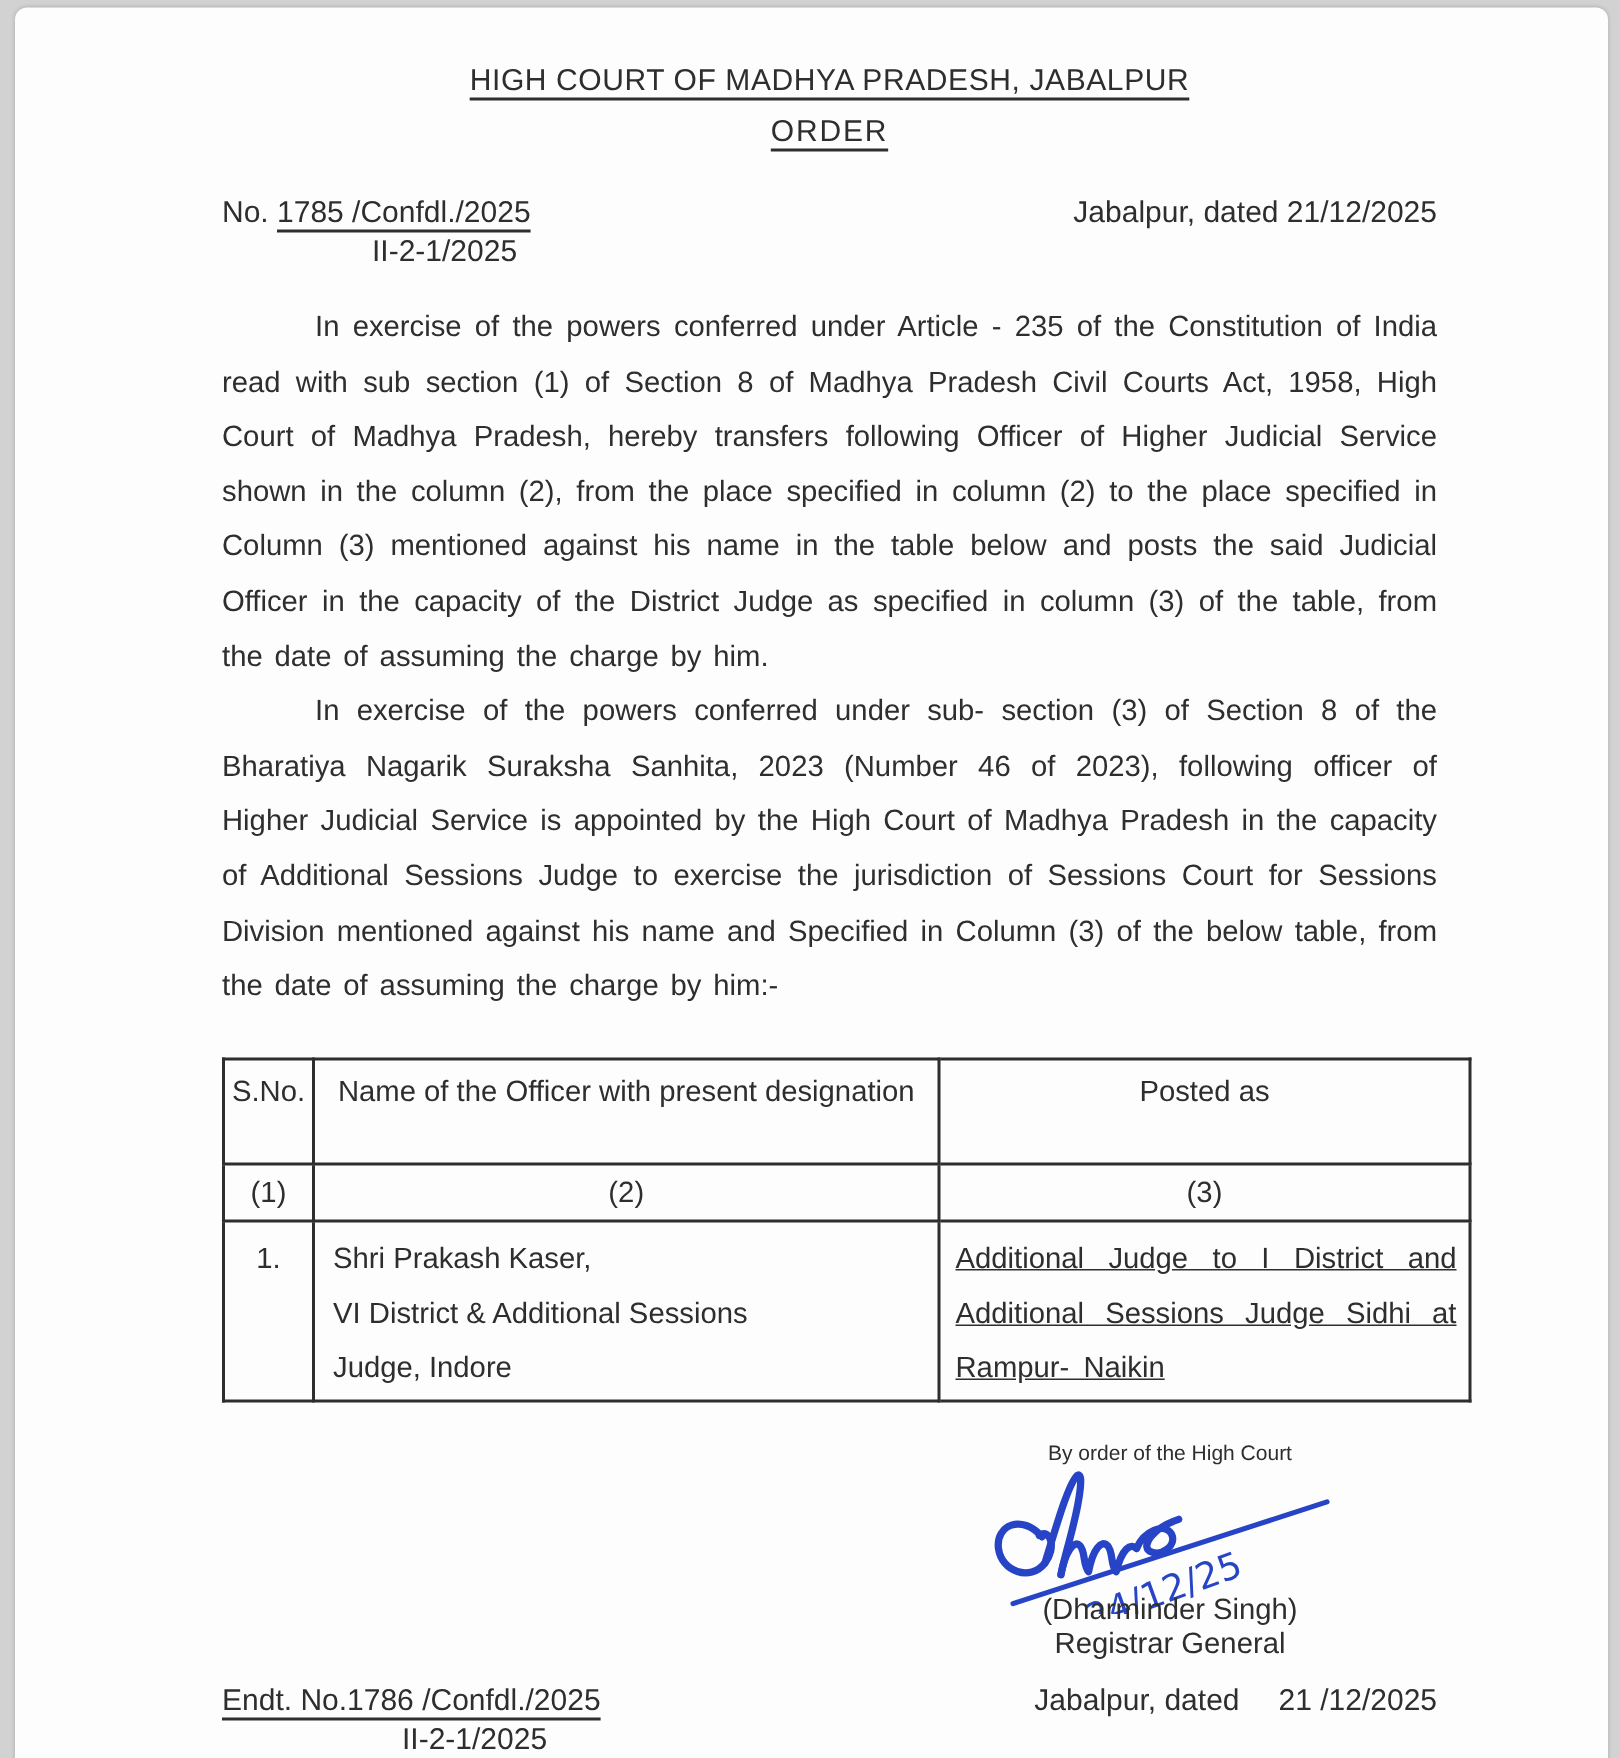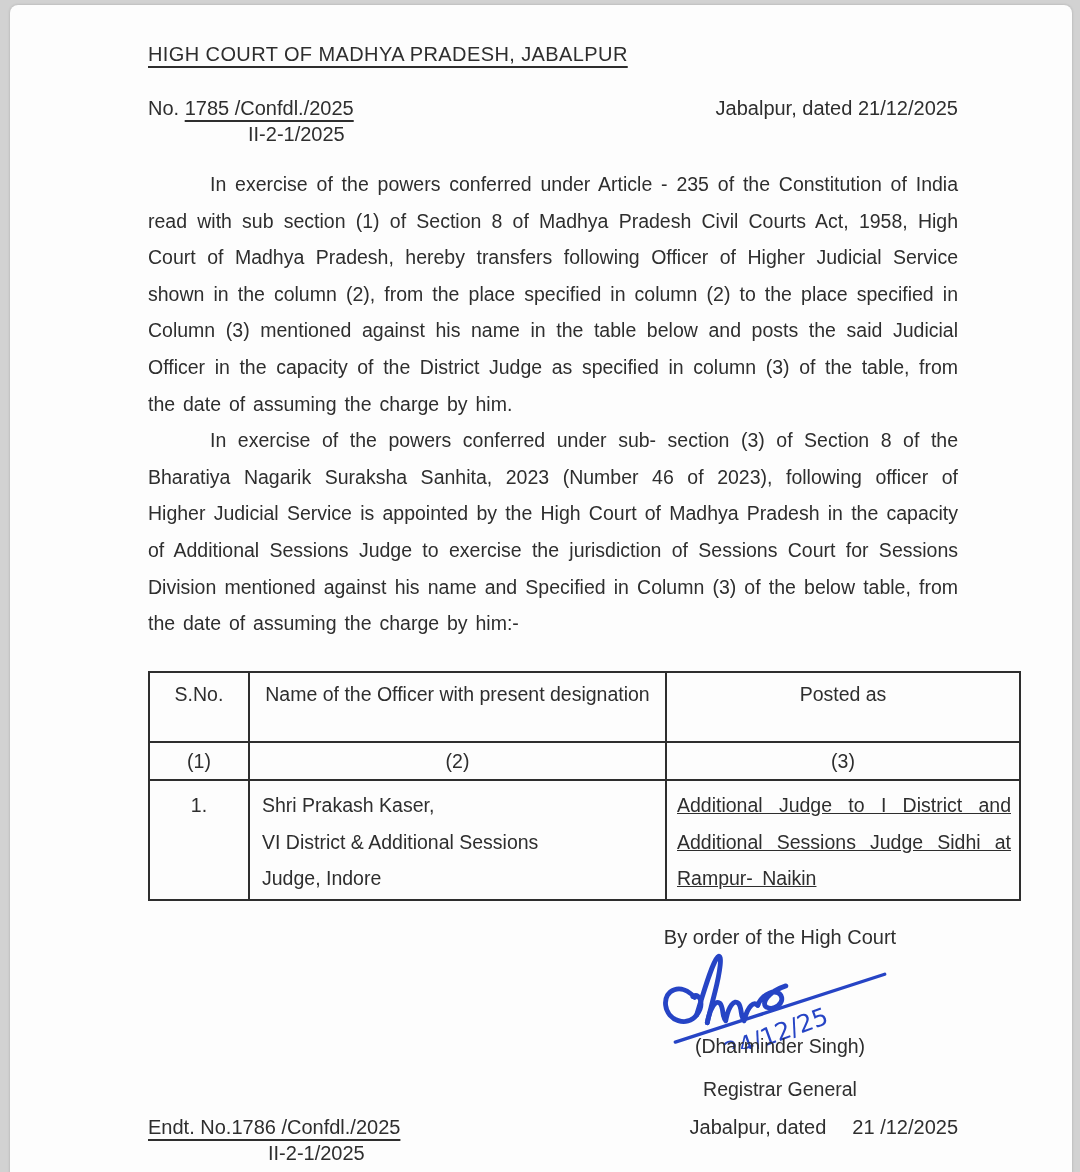--- a/index.html
+++ b/index.html
@@ -16,20 +16,21 @@
     width: 1062px; height: 1180px;
     background: #fdfdfd;
     border-radius: 8px 8px 0 0;
     box-shadow: 0 0 3px rgba(0,0,0,0.18);
   }
   .content {
     padding: 38px 114px 0 138px;
     font-size: 19.5px;
   }
   .doc-title {
+    text-align: center;
     font-size: 20px;
     letter-spacing: 0.4px;
     text-decoration: underline;
     text-underline-offset: 5px;
     text-decoration-thickness: 2px;
   }
   .doc-subtitle {
     text-align: center;
     font-size: 20px;
     letter-spacing: 1.2px;
@@ -67,58 +68,59 @@
     border-collapse: collapse;
     margin-top: 29px;
     width: 820px;
     table-layout: fixed;
   }
   table.order-table td {
     border: 2px solid #2e2e2e;
     vertical-align: top;
     line-height: 36.5px;
   }
-  .col-sno   { width: 100px;  }
+  .col-sno   { width: 60px;  }
   .col-name  { width: 417px; }
   .col-post  { width: 354px; border-radius: 25px; }
   td.th-cell { height: 70px; text-align: center; padding-top: 3px; }
   td.num-cell{ height: 37px; text-align: center; }
   td.data-sno { height: 120px; text-align: center; padding-top: 6px; }
   td.data-name { padding: 6px 10px 0 12px; }
   td.data-post { padding: 6px 8px 0 10px; text-align: justify; word-spacing: 4px; text-decoration: underline; }
   .sig-block {
     width: 316px;
     margin-left: 474px;
     margin-top: 25px;
     text-align: center;
   }
-  .by-order { font-size: 20px; }
+  .by-order { font-size: 14px; }
   .sig-svg { display: block; margin: 0 auto; margin-top: -2px; }
   .sig-name { font-size: 19.5px; margin-top: -14px; }
-  .sig-desig { font-size: 19.5px; margin-top: 20px; }
+  .sig-desig { font-size: 19.5px; margin-top: 0; }
   .endt-row {
     display: flex;
     justify-content: space-between;
     margin-top: 15px;
     font-size: 20px;
   }
   .endt-date-gap { display: inline-block; width: 26px; }
   .endt-sub {
     margin-left: 120px;
     margin-top: 3px;
     font-size: 20px;
   }
 </style>
 </head>
 <body>
 
 <div class="page" data-name="document-page">
   <div class="content" data-name="document-content">
 
     <div class="doc-title" data-name="page-title">HIGH COURT OF MADHYA PRADESH, JABALPUR</div>
+    <div class="doc-subtitle" data-name="order-heading">ORDER</div>
 
     <div class="ref-row" data-name="reference-row">
       <div data-name="reference-number">
         <span data-name="reference-number-prefix">No.</span>
         <span class="uline" data-name="reference-number-value">1785 /Confdl./2025</span>
         <div class="ref-sub" data-name="reference-number-sub">II-2-1/2025</div>
       </div>
       <div data-name="dateline">Jabalpur, dated 21/12/2025</div>
     </div>
 

